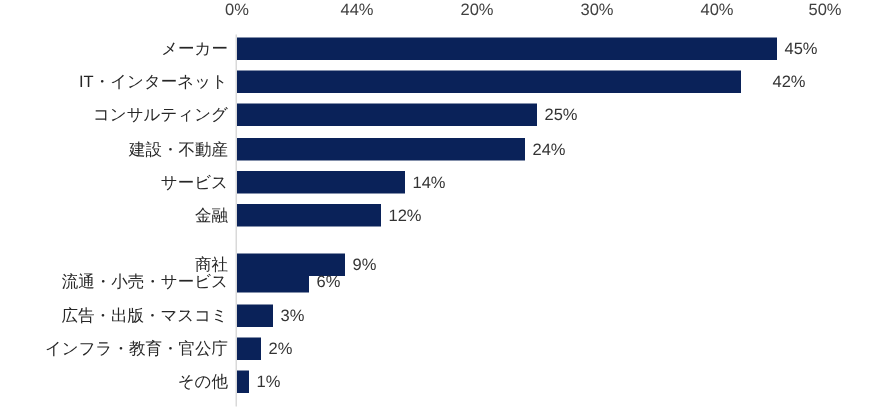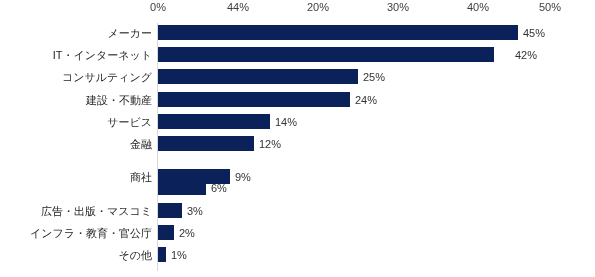--- a/index.html
+++ b/index.html
@@ -131,20 +131,21 @@
         <span class="cat-label">金融</span>
         <div class="bar" style="width: 96px; background: rgb(10, 34, 89);"></div>
         <span class="bar-value" style="left: 259px;">12%</span>
       </div>
       <div class="bar-row" style="top: 144px;">
         <span class="cat-label">商社</span>
         <div class="bar" style="width: 72px; background: rgb(10, 34, 89);"></div>
         <span class="bar-value" style="left: 235px;">9%</span>
       </div>
       <div class="bar-row" style="top: 155.4px;">
+        <span class="cat-label">流通・小売・サービス</span>
         <div class="bar" style="width: 48px; background: rgb(10, 34, 89);"></div>
         <span class="bar-value" style="left: 211px;">6%</span>
       </div>
       <div class="bar-row" style="top: 177.6px;">
         <span class="cat-label">広告・出版・マスコミ</span>
         <div class="bar" style="width: 24px; background: rgb(10, 34, 89);"></div>
         <span class="bar-value" style="left: 187px;">3%</span>
       </div>
       <div class="bar-row" style="top: 199.8px;">
         <span class="cat-label">インフラ・教育・官公庁</span>

